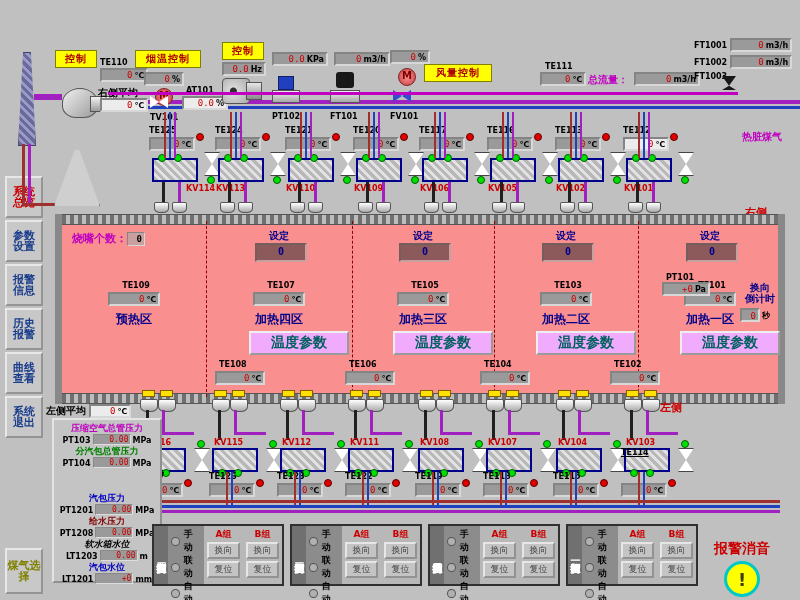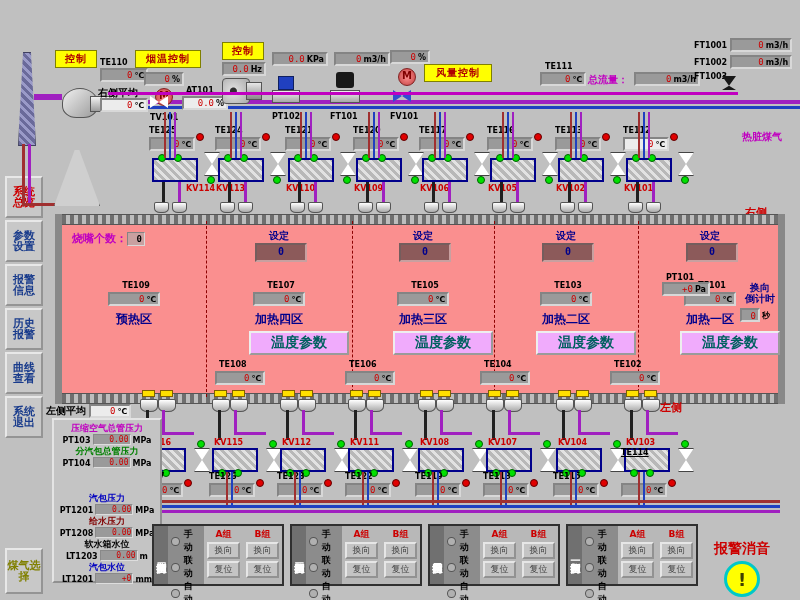--- a/index.html
+++ b/index.html
@@ -779,21 +779,21 @@
           <span class="tg">PT1201</span>
           <span class="rv">0.00</span>
           <span class="uu">MPa</span>
         </div>
         <div class="presslabel" style="color: rgb(128, 0, 0);">给水压力</div>
         <div class="pressrow">
           <span class="tg">PT1208</span>
           <span class="rv">0.00</span>
           <span class="uu">MPa</span>
         </div>
-        <div class="presslabel" style="color: rgb(0, 0, 0);">软水箱水位</div>
+        <div class="presslabel" style="color: rgb(0, 0, 0); font-style: italic;">软水箱水位</div>
         <div class="pressrow">
           <span class="tg">LT1203</span>
           <span class="rv">0.00</span>
           <span class="uu">m</span>
         </div>
         <div class="presslabel" style="color: rgb(0, 0, 192);">汽包水位</div>
         <div class="pressrow">
           <span class="tg">LT1201</span>
           <span class="rv">+0</span>
           <span class="uu">mm</span>

